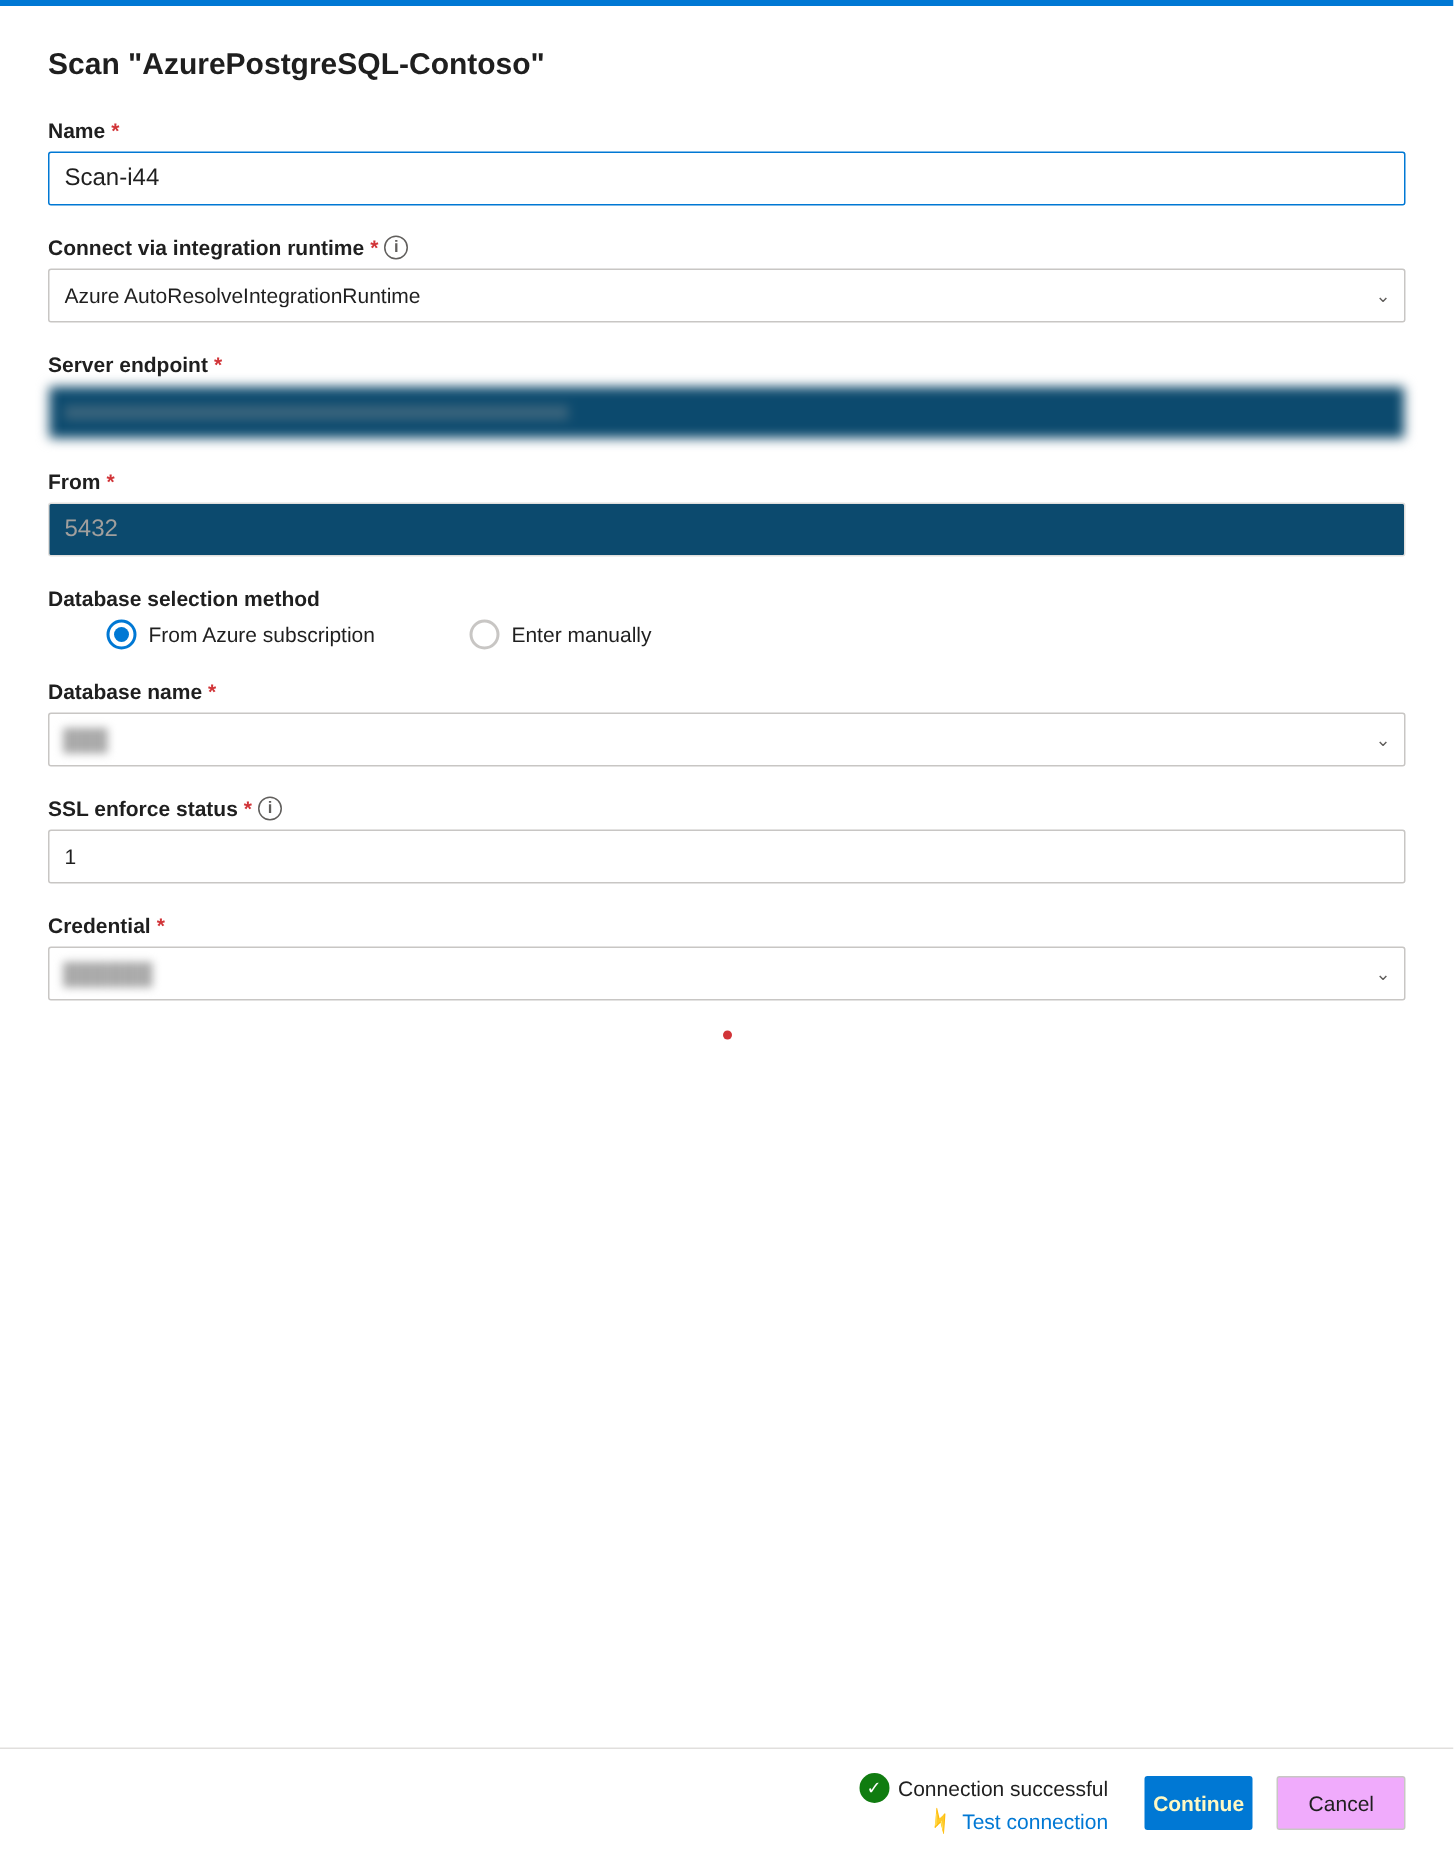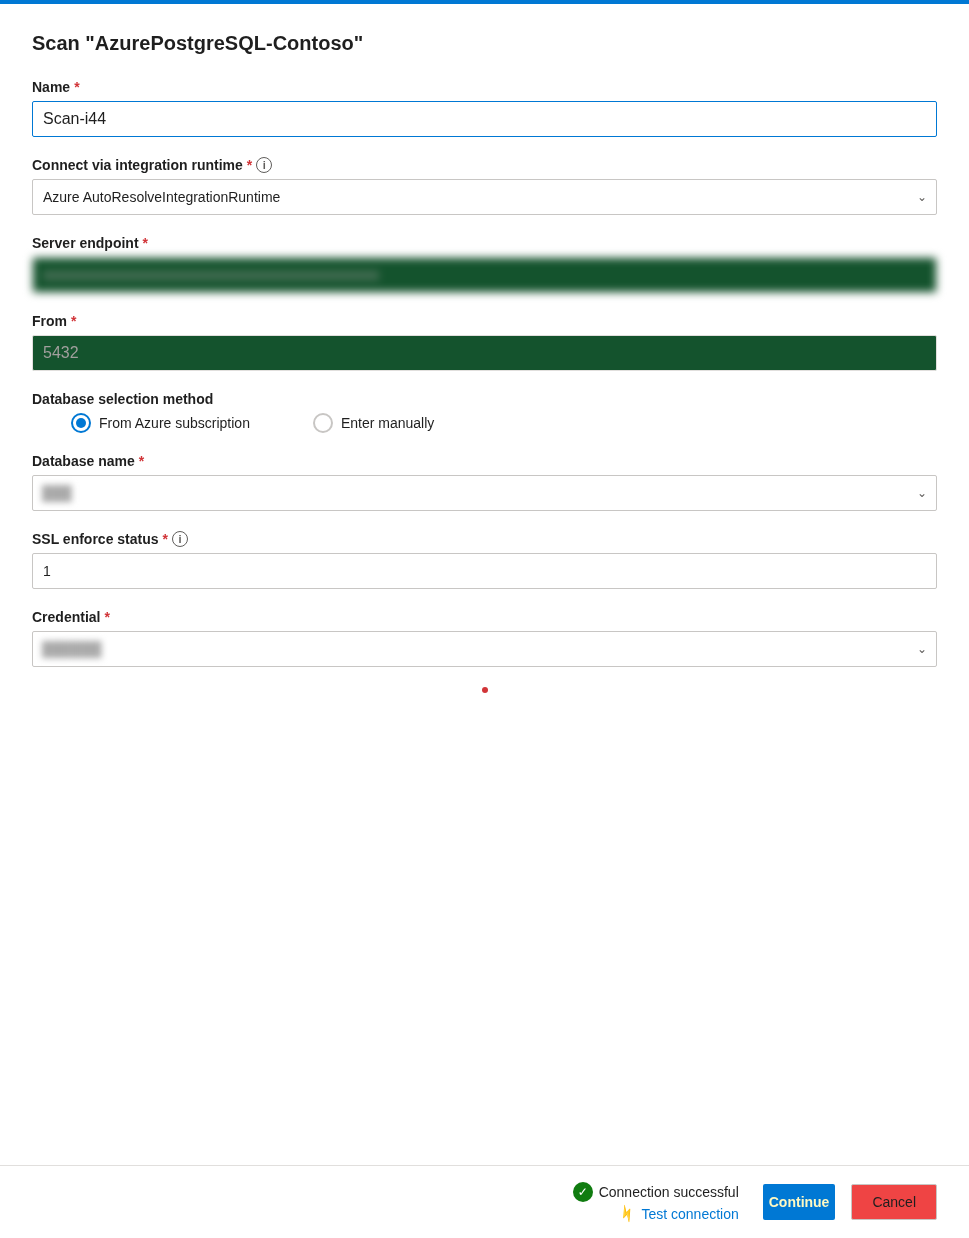--- a/index.html
+++ b/index.html
@@ -62,21 +62,21 @@
       height: 36px;
       border: 1px solid #0078d4;
       border-radius: 2px;
       padding: 6px 10px;
       font-size: 16px;
       color: #1f1f1f;
       outline: none;
       background: #fff;
     }
     .text-input.readonly-field {
-      background: #14532d;
+      background: #0c4a6e;
       border: 1px solid #e1dfdd;
       color: #a19f9d;
     }
     .select-wrapper {
       position: relative;
       width: 100%;
     }
     .select-input {
       width: 100%;
       height: 36px;
@@ -211,21 +211,21 @@
       color: #fef9c3;
       border: none;
       border-radius: 2px;
       padding: 6px 6px;
       font-size: 14px;
       font-weight: 600;
       cursor: pointer;
       height: 36px;
     }
     .btn-cancel {
-      background: #ef4444;
+      background: #f0abfc;
       color: #1f1f1f;
       border: 1px solid #c8c6c4;
       border-radius: 2px;
       padding: 6px 20px;
       font-size: 14px;
       cursor: pointer;
       height: 36px;
     }
     .blurred-text {
       filter: blur(4px);

